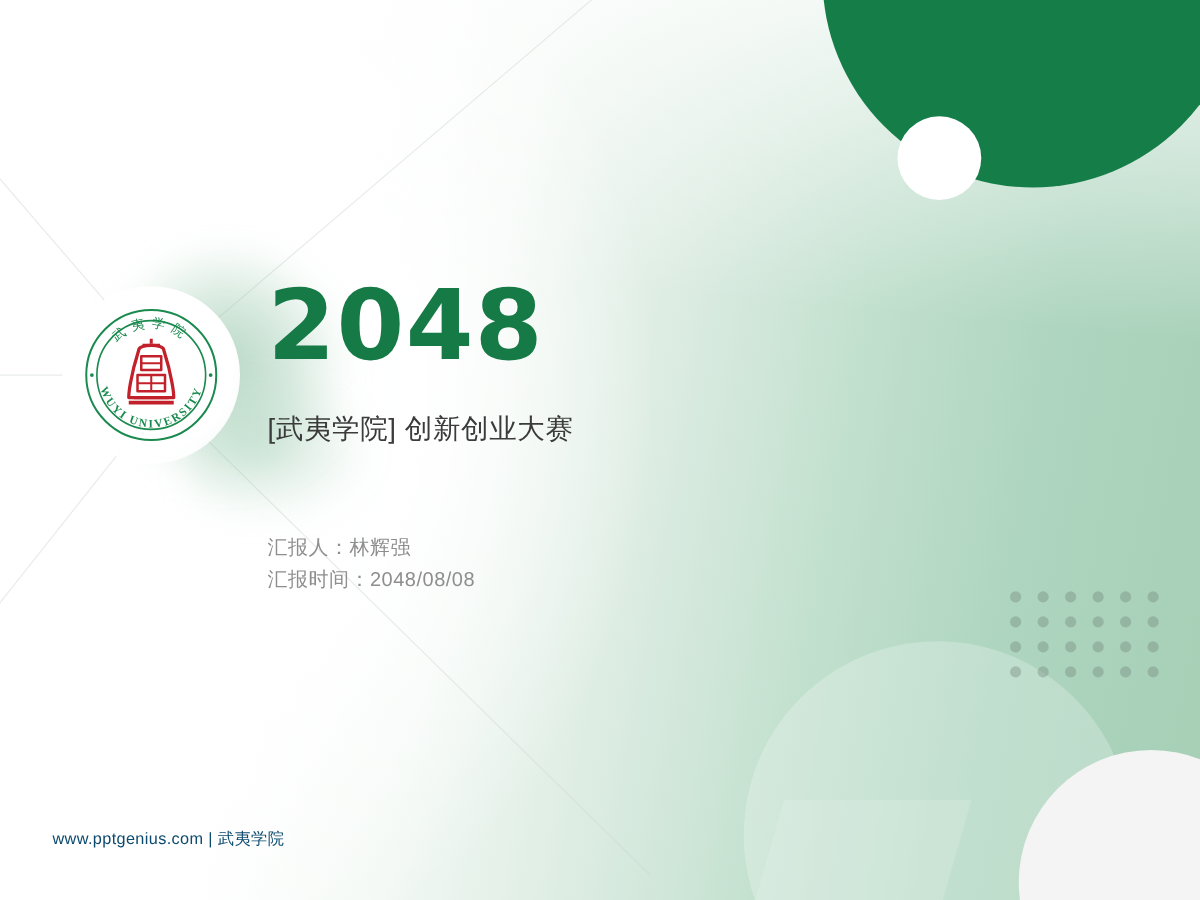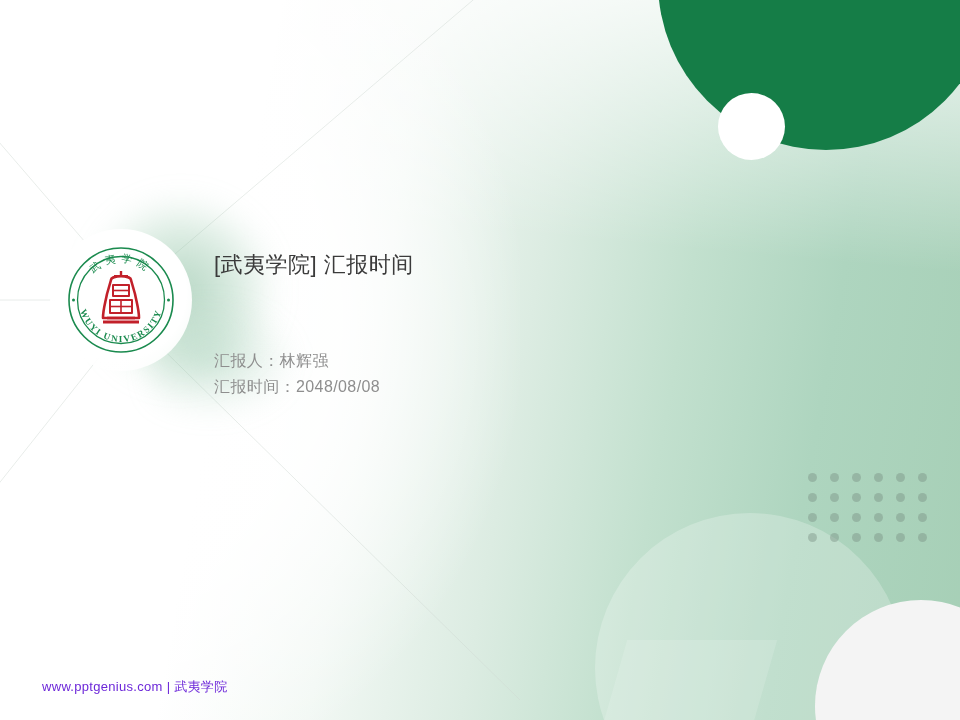--- a/index.html
+++ b/index.html
@@ -191,23 +191,23 @@
     line-height: 1.65;
     color: #8e8e8e;
     letter-spacing: .4px;
   }
   .meta div { white-space: nowrap; }
 
   
   .footer {
     position: absolute;
     left: 42px;
-    bottom: 24px;
+    bottom: 40px;
     font-size: 13px;
-    color: #6d28d9;
+    color: #0c4a6e;
     letter-spacing: .3px;
   }
 </style>
 </head>
 <body>
 
 <div class="slide">
 
   <div class="bg-base"></div>
   <div class="bg-soft-top"></div>
@@ -288,23 +288,24 @@
         <rect x="48" y="41" width="16" height="11" fill="none" stroke="#c2202a" stroke-width="2"></rect>
         <path d="M48 46.5 L64 46.5" stroke="#c2202a" stroke-width="1.6"></path>
         <rect x="45" y="56" width="22" height="13" fill="none" stroke="#c2202a" stroke-width="2"></rect>
         <path d="M45 62.5 L67 62.5" stroke="#c2202a" stroke-width="1.6"></path>
         <path d="M56 56 L56 69" stroke="#c2202a" stroke-width="1.6"></path>
       </g>
     </svg>
   </div>
 
   <div class="content">
-
-
-    <p class="subline">[武夷学院] 汇报时间</p>
+    <div class="year">2048</div>
+
+
+    <p class="subline">[武夷学院] 创新创业大赛</p>
 
     <div class="meta">
       <div>汇报人：林辉强</div>
       <div>汇报时间：2048/08/08</div>
     </div>
   </div>
 
   <div class="footer">
     <span>www.pptgenius.com</span>
     <span>|</span>

